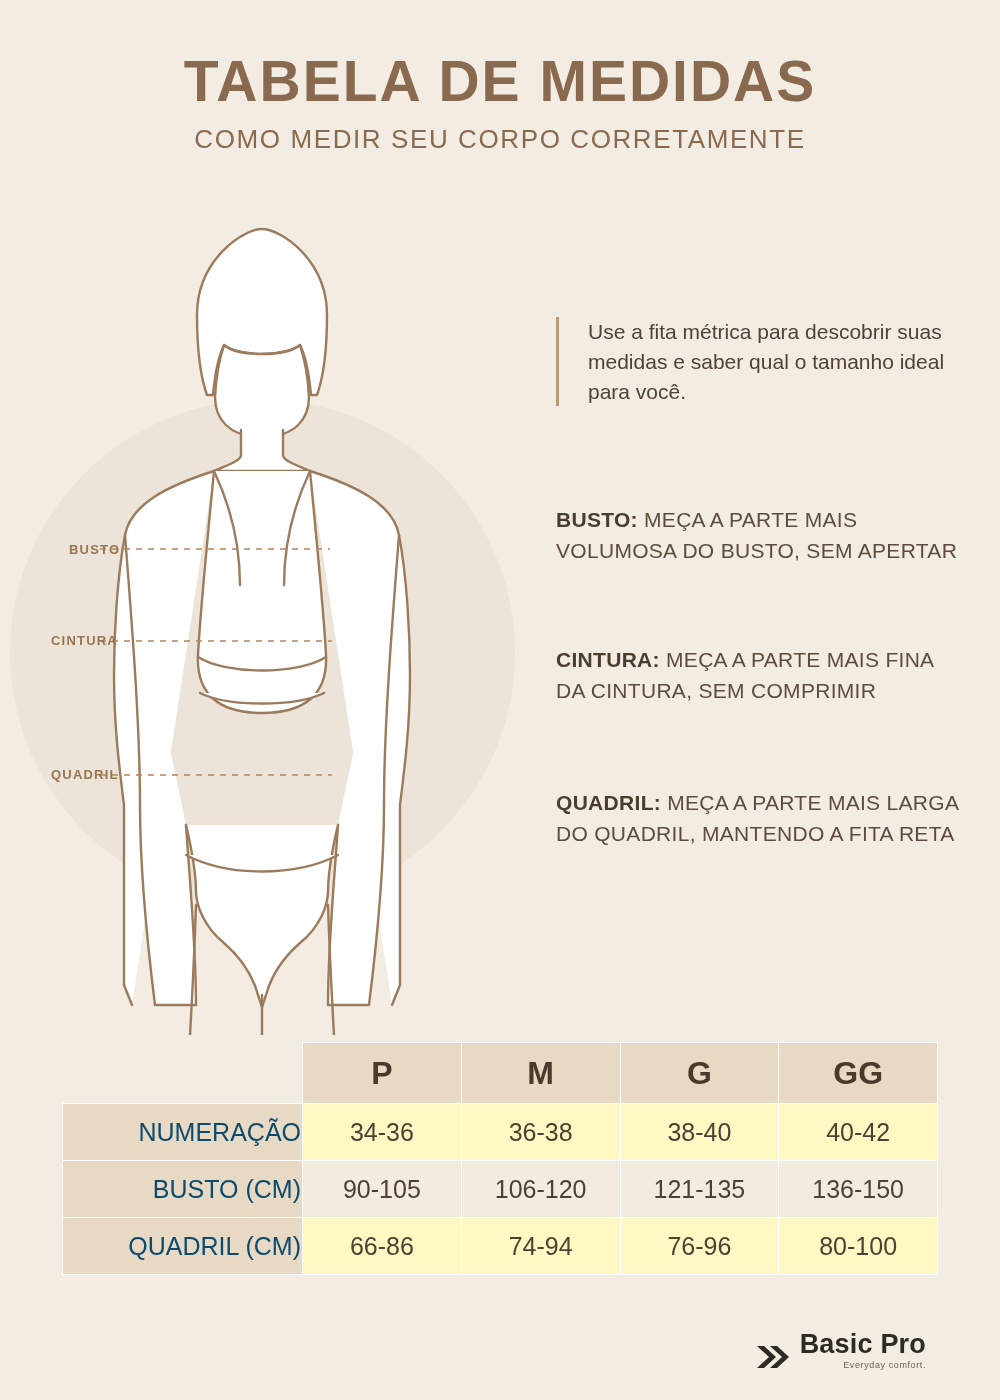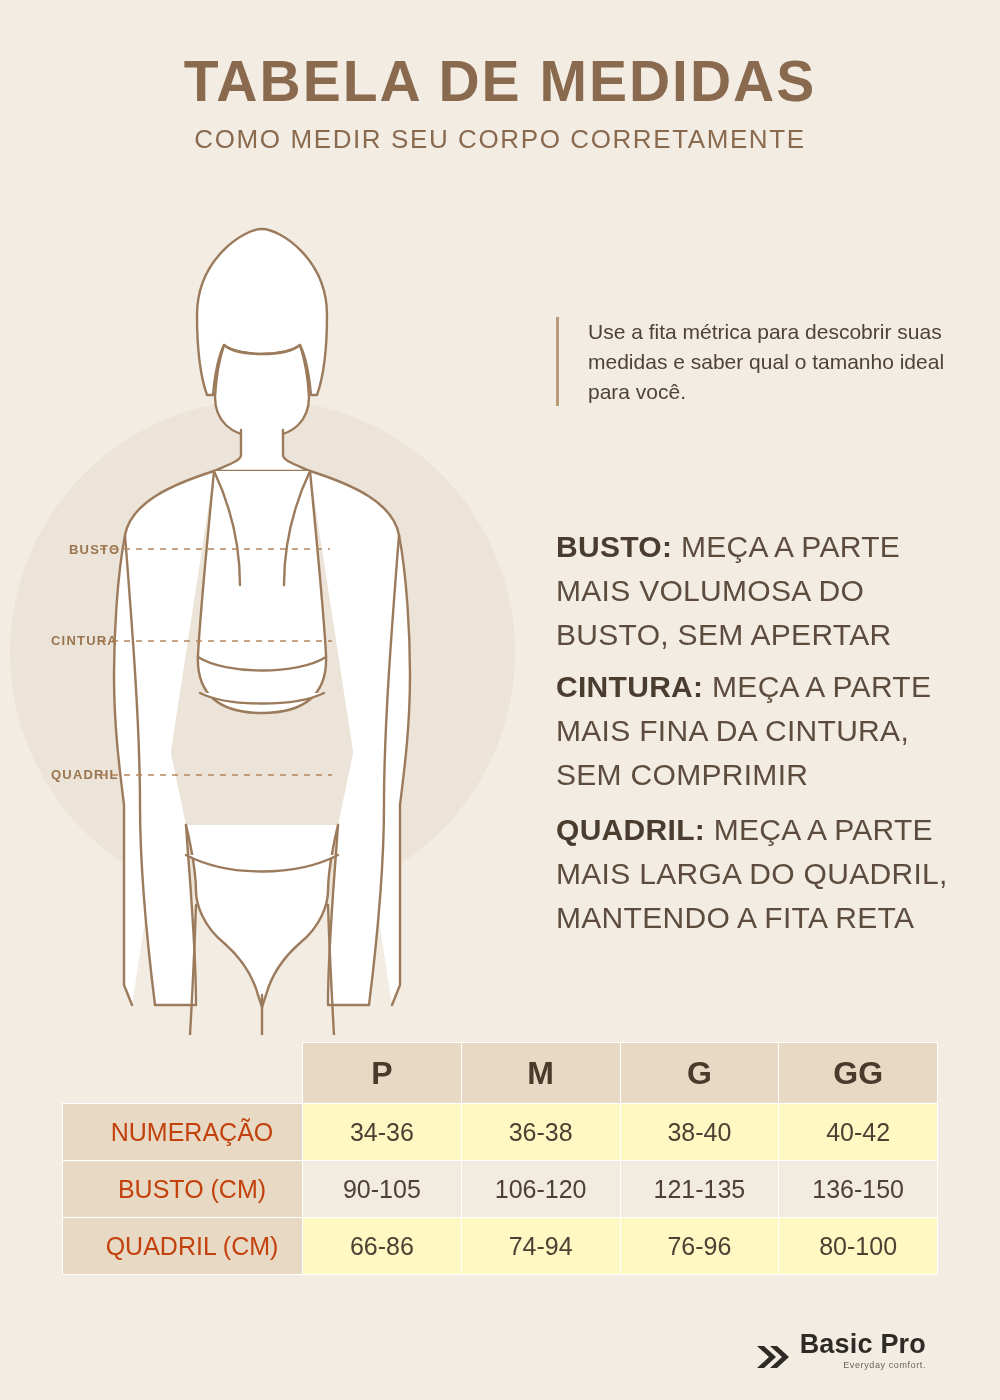--- a/index.html
+++ b/index.html
@@ -83,25 +83,24 @@
     font-size: 21px;
     line-height: 1.42;
     color: #4f4236;
     margin-top: 39px;
   }
 
   .desc-block {
     position: absolute;
     left: 556px;
     width: 410px;
-    font-size: 30px;
+    font-size: 21px;
     line-height: 1.47;
     letter-spacing: 0.3px;
     color: #5d4c3d;
-    margin-top: 20px;
   }
   .desc-block b { color: #4a3c2e; }
   .d1 { top: 505px; }
   .d2 { top: 645px; }
   .d3 { top: 788px; }
 
   
   .table-wrap {
     position: absolute;
     left: 62px;
@@ -126,25 +125,25 @@
     font-weight: bold;
     color: #4a3a2c;
     height: 58px;
   }
   thead th.corner {
     background: transparent;
     border: none;
   }
   tbody td.rowhead {
     background: #e7d9c4;
-    text-align: center;
+    text-align: right;
     padding-left: 20px;
     font-size: 25px;
     font-weight: normal;
-    color: #c2410c;
+    color: #0c4a6e;
   }
   tbody td.val {
     background: #fef9c3;
   }
   tbody tr:nth-child(even) td.val {
     background: #f2ebe0;
   }
   col.first { width: 240px; }
 
   

